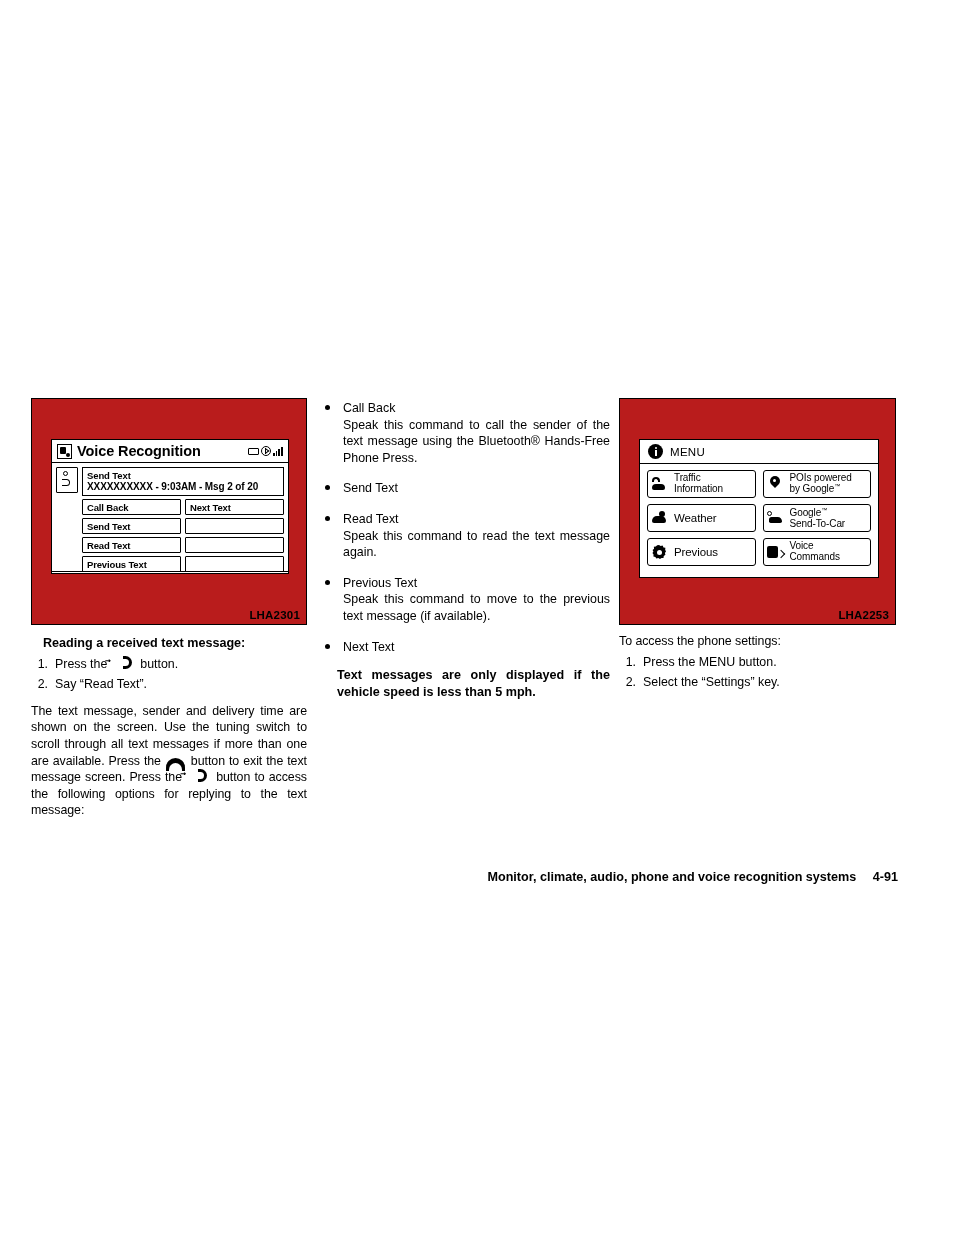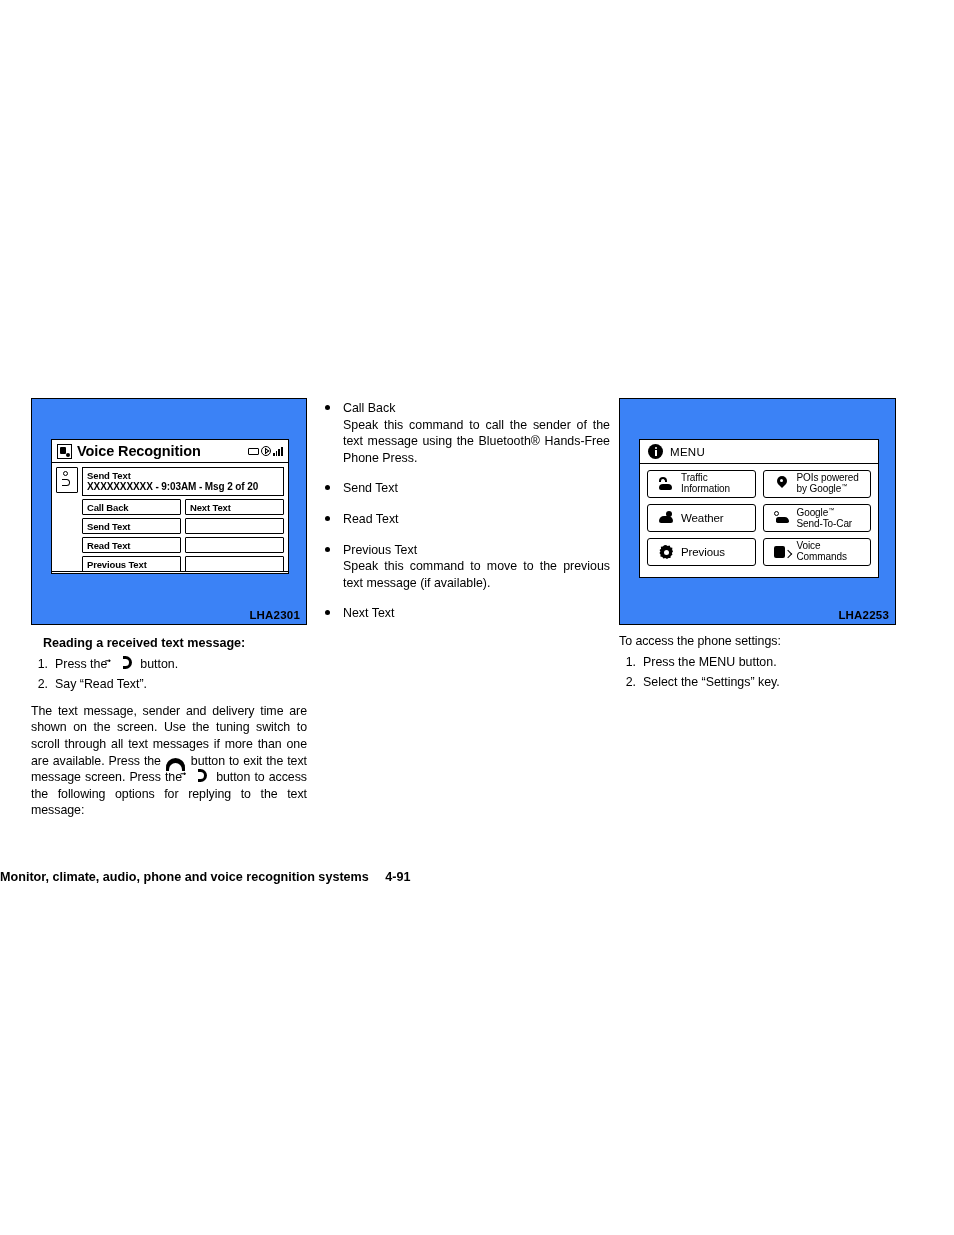--- a/index.html
+++ b/index.html
@@ -30,21 +30,21 @@
   }
   .col-1 { left: 31px;  width: 276px; }
   .col-2 { left: 325px; width: 285px; }
   .col-3 { left: 619px; width: 277px; }
 
   
   .figure {
     border: 1.4px solid #000;
     box-sizing: border-box;
     position: relative;
-    background: #3b82f6;
+    background: #b91c1c;
   }
   .fig-1 { width: 276px; height: 227px; }
   .fig-3 { width: 277px; height: 227px; }
 
   .fig-code {
     position: absolute;
     right: 6px;
     bottom: 3px;
     font-size: 11.5px;
     font-weight: bold;
@@ -281,21 +281,21 @@
     grid-template-columns: 1fr 1fr;
     grid-gap: 6px 7px;
   }
   .menu-key {
     border: 1.5px solid #000;
     box-sizing: border-box;
     border-radius: 3px;
     height: 28px;
     display: flex;
     align-items: center;
-    padding-left: 10px;
+    padding-left: 3px;
     gap: 7px;
   }
   .menu-key-label {
     font-size: 10px;
     line-height: 1.08;
     letter-spacing: -0.1px;
   }
   .menu-key-label sup { font-size: 6px; vertical-align: super; }
   .mk-ic { flex: 0 0 auto; width: 16px; height: 16px; position: relative; }
 
@@ -486,21 +486,21 @@
     width: 13px; height: 10px;
     background:#fff;
     border-radius: 8px 8px 0 0;
   }
 
   
   .footer {
     position: absolute;
     left: 0; top: 870px;
     width: 954px;
-    text-align: left;
+    text-align: right;
     padding-right: 56px;
     box-sizing: border-box;
     font-size: 12.6px;
     font-weight: bold;
   }
   .footer .pg { display: inline-block; margin-left: 13px; }
 </style>
 </head>
 <body>
 
@@ -601,37 +601,39 @@
       <li>
         <span class="dot"></span>
         <span class="btxt">
           <span class="b-title">Send Text</span>
         </span>
       </li>
       <li>
         <span class="dot"></span>
         <span class="btxt">
           <span class="b-title">Read Text</span>
+          <span class="b-desc" style="display:block;">Speak this command to read the text message again.</span>
         </span>
       </li>
       <li>
         <span class="dot"></span>
         <span class="btxt">
           <span class="b-title">Previous Text</span>
           <span class="b-desc" style="display:block;">Speak this command to move to the previous text message (if available).</span>
         </span>
       </li>
       <li>
         <span class="dot"></span>
         <span class="btxt">
           <span class="b-title">Next Text</span>
         </span>
       </li>
     </ul>
 
+    <div class="heading-bold" style="margin-top:11px; text-align:justify;">Text messages are only displayed if the vehicle speed is less than 5 mph.</div>
   </div>
 
   <div class="col col-3">
 
     <div class="figure fig-3">
 
       <div class="menu-screen">
         <div class="menu-titlebar">
           <span class="ic-info"></span>
           <span class="menu-title-text">MENU</span>

